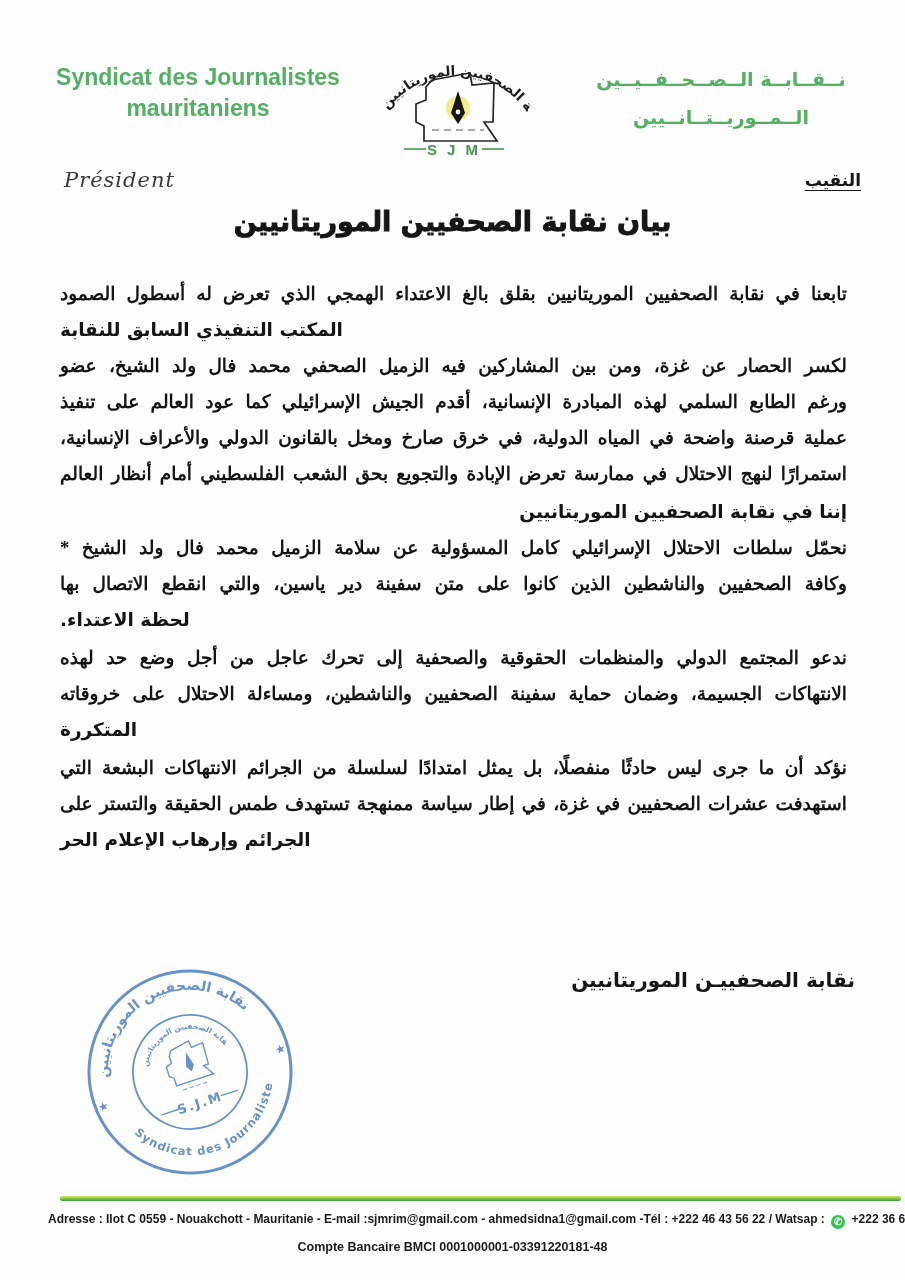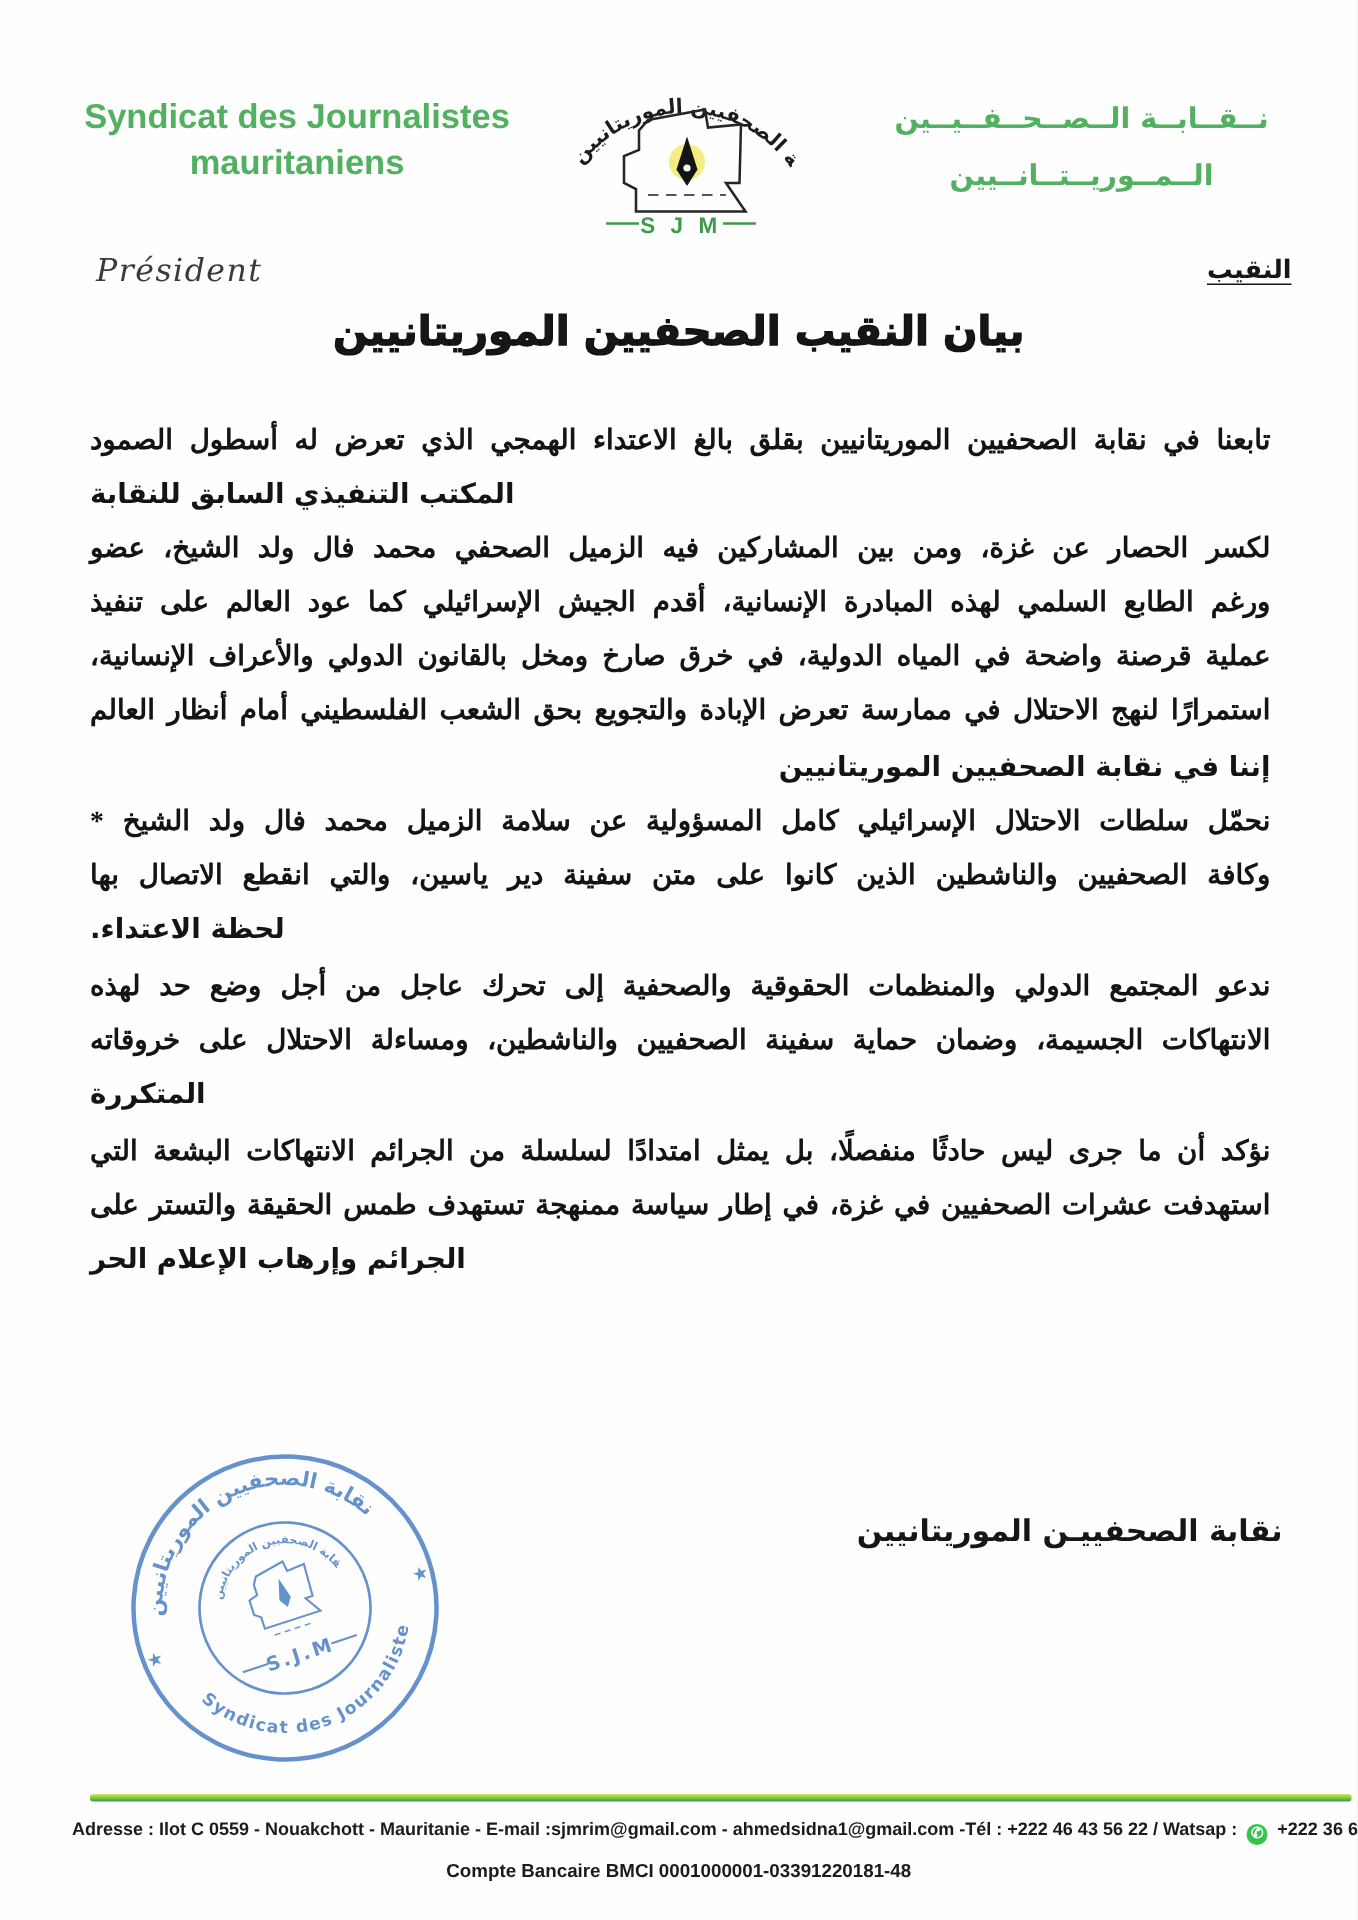--- a/index.html
+++ b/index.html
@@ -40,21 +40,21 @@
     font-size:18.5px;font-weight:bold;line-height:36px;color:#141414;
   }
   .blk{margin:0 0 0 0;}
   .blk + .blk{margin-top:2px;}
   .blk.tight{margin-top:2px;}
   .ln{direction:rtl;text-align:right;}
   .ln.j{text-align:justify;text-align-last:justify;font-family:Liberation Serif, serif;}
   .ln.l{text-align:left;}
   
   .signature{
-    position:absolute;right:50px;top:1008px;direction:rtl;
+    position:absolute;right:50px;top:968px;direction:rtl;
     font-size:20px;font-weight:bold;
   }
   .stamp{position:absolute;left:76px;top:958px;width:228px;height:228px;opacity:.85;}
   
   .footer-bar{
     position:absolute;left:60px;right:4px;top:1196px;height:5px;border-radius:2px;
     background:linear-gradient(180deg,#d8e45a 0%,#7fc246 55%,#2f9e45 100%);
   }
   .footer-line1{
     position:absolute;left:48px;right:10px;top:1212px;text-align:center;
@@ -100,21 +100,21 @@
   </svg>
 
   <div class="org-ar">
     <div>نــقــابــة الــصــحــفــيــين</div>
     <div>الــمــوريــتــانــيين</div>
   </div>
 
   <div class="president-fr">Président</div>
   <div class="president-ar">النقيب</div>
 
-  <div class="doc-title">بيان النقيب الصحفيين الموريتانيين</div>
+  <div class="doc-title">بيان نقابة الصحفيين الموريتانيين</div>
 
   <div class="body-text">
     <div class="blk">
       <div class="ln j">تابعنا في نقابة الصحفيين الموريتانيين بقلق بالغ الاعتداء الهمجي الذي تعرض له أسطول الصمود</div>
       <div class="ln l">المكتب التنفيذي السابق للنقابة</div>
       <div class="ln j">لكسر الحصار عن غزة، ومن بين المشاركين فيه الزميل الصحفي محمد فال ولد الشيخ، عضو</div>
       <div class="ln j">ورغم الطابع السلمي لهذه المبادرة الإنسانية، أقدم الجيش الإسرائيلي كما عود العالم على تنفيذ</div>
       <div class="ln j">عملية قرصنة واضحة في المياه الدولية، في خرق صارخ ومخل بالقانون الدولي والأعراف الإنسانية،</div>
       <div class="ln j">استمرارًا لنهج الاحتلال في ممارسة تعرض الإبادة والتجويع بحق الشعب الفلسطيني أمام أنظار العالم</div>
     </div>

